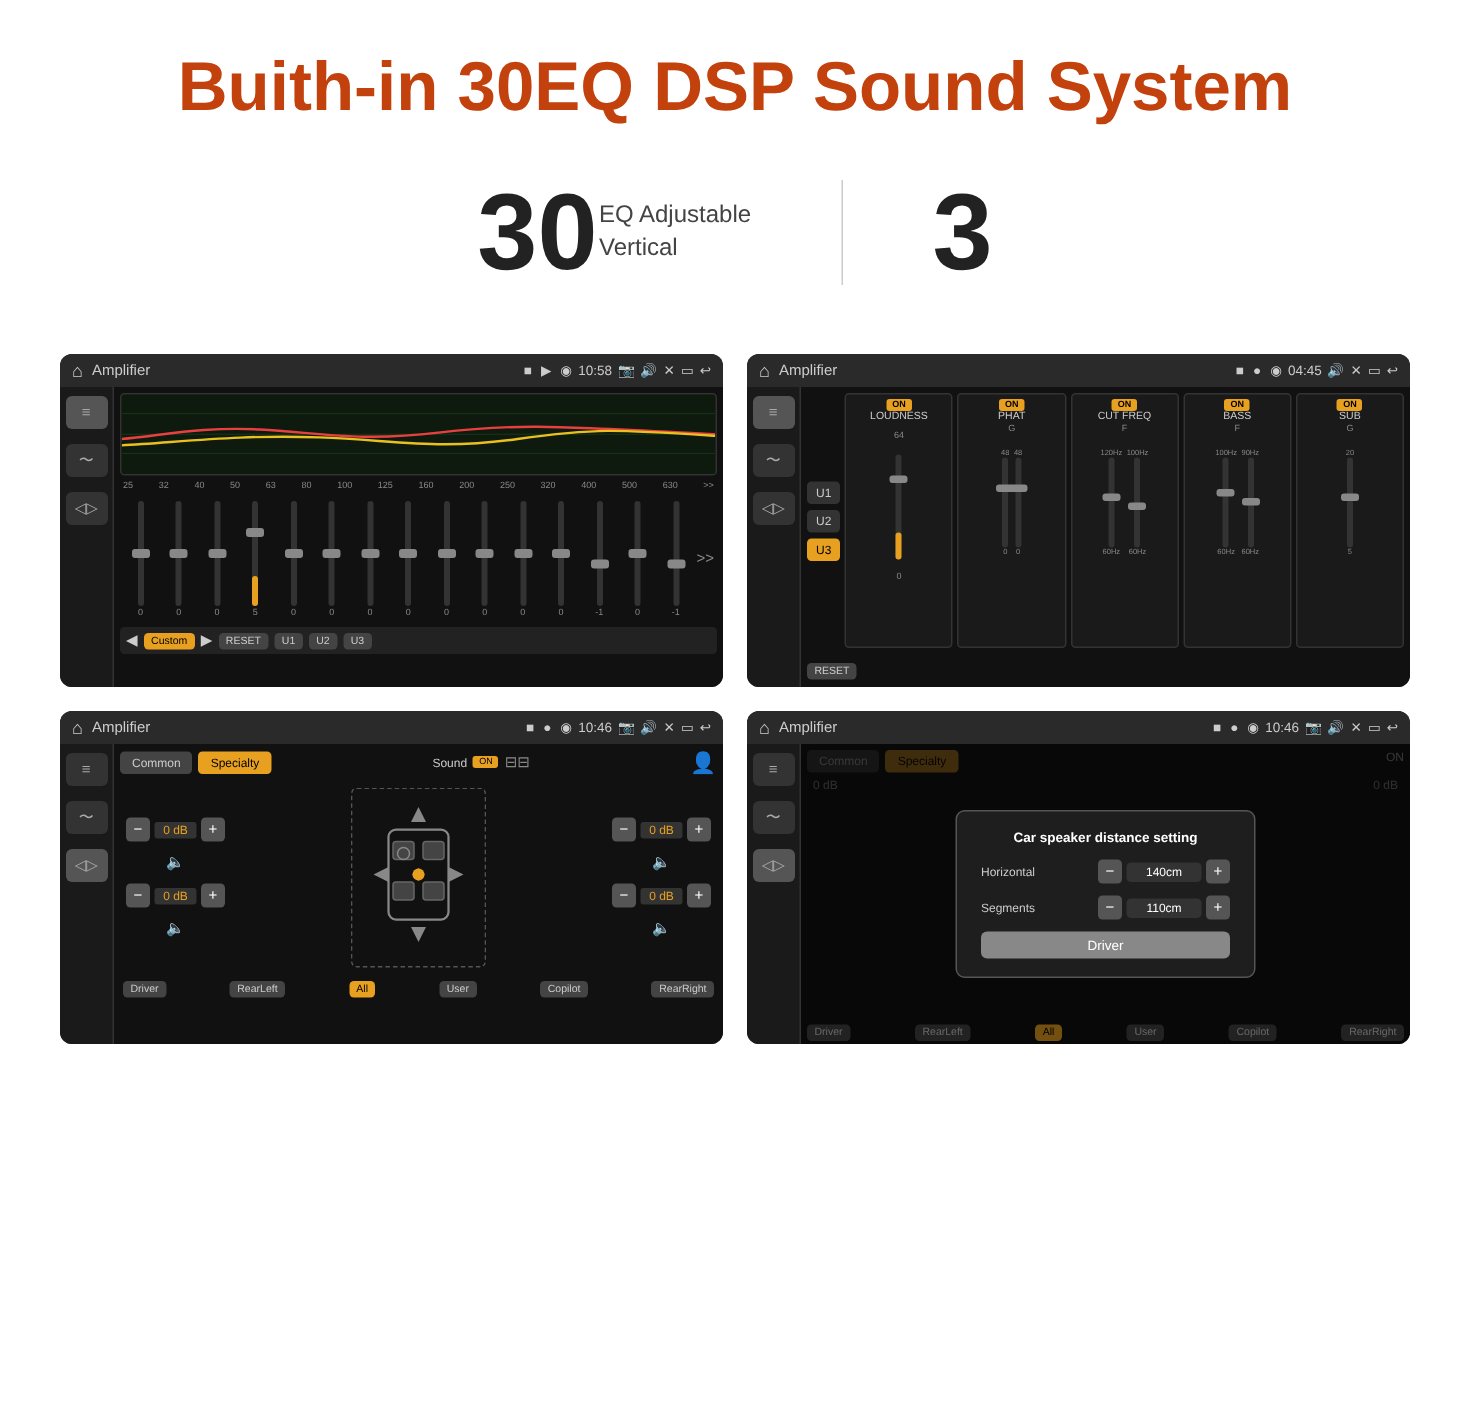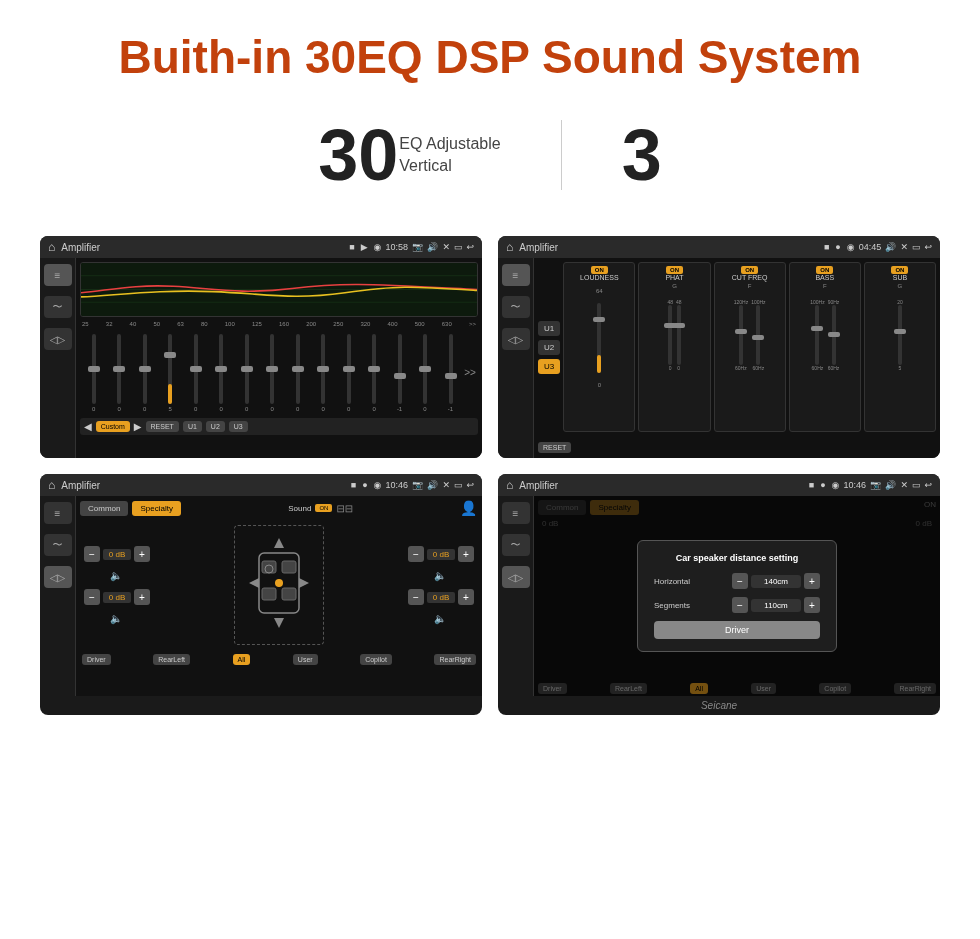--- a/index.html
+++ b/index.html
@@ -873,16 +873,15 @@
           <span class="zone-btn">Driver</span>
           <span class="zone-btn">RearLeft</span>
           <span class="zone-btn active">All</span>
           <span class="zone-btn">User</span>
           <span class="zone-btn">Copilot</span>
           <span class="zone-btn">RearRight</span>
         </div>
       </div>
     </div>
 
-    <div class="watermark">Seicane</div>
   </div>
 
 </div>
 
 </body></html>

